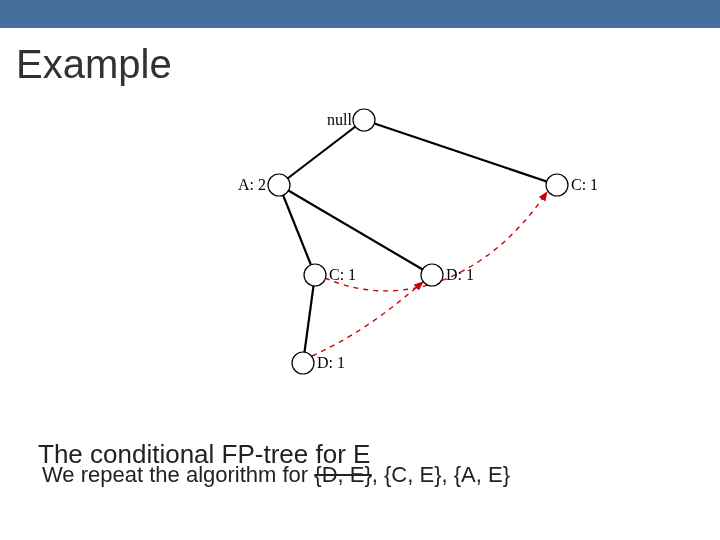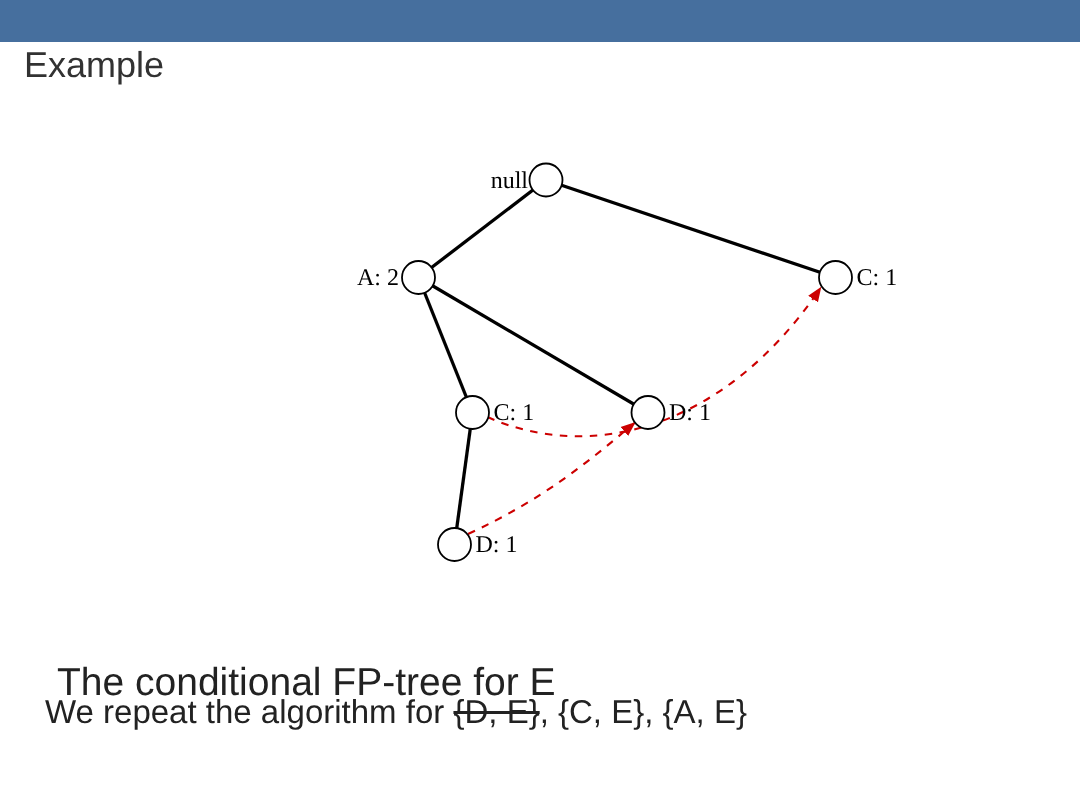--- a/index.html
+++ b/index.html
@@ -11,43 +11,43 @@
     background: #fff;
     color: #222;
   }
   .top-band {
     position: absolute; left: 0; top: 0;
     width: 720px; height: 28px;
     background: #466f9e;
   }
   .title {
     position: absolute;
-    left: 16px; top: 30px;
-    font-size: 24px;
+    left: 16px; top: 42px;
+    font-size: 40px;
     color: #323232;
   }
   .svg-wrap {
     position: absolute;
     left: 0; top: 98px;
     width: 720px; height: 300px; padding-left: 32px;
   }
   svg { width: 720px; height: 300px; overflow: visible; }
   .node-circle { fill: #fff; stroke: #000; stroke-width: 1.2; }
   .node-label { font-family: "Times New Roman", Times, serif; font-size: 16px; fill: #000; }
   .edge-solid { stroke: #000; stroke-width: 2.2; fill: none; }
   .edge-dashed { stroke: #c00; stroke-width: 1.4; fill: none; stroke-dasharray: 5 5; }
   .caption1 {
     position: absolute;
     left: 38px; top: 439px;
     font-size: 26px;
     color: #222;
   }
   .caption2 {
     position: absolute;
-    left: 30px; top: 462px;
+    left: 42px; top: 462px;
     font-size: 22px;
     color: #222;
   }
   .strike { text-decoration: line-through; }
 </style>
 </head>
 <body>
 
 <div class="top-band"></div>
 

